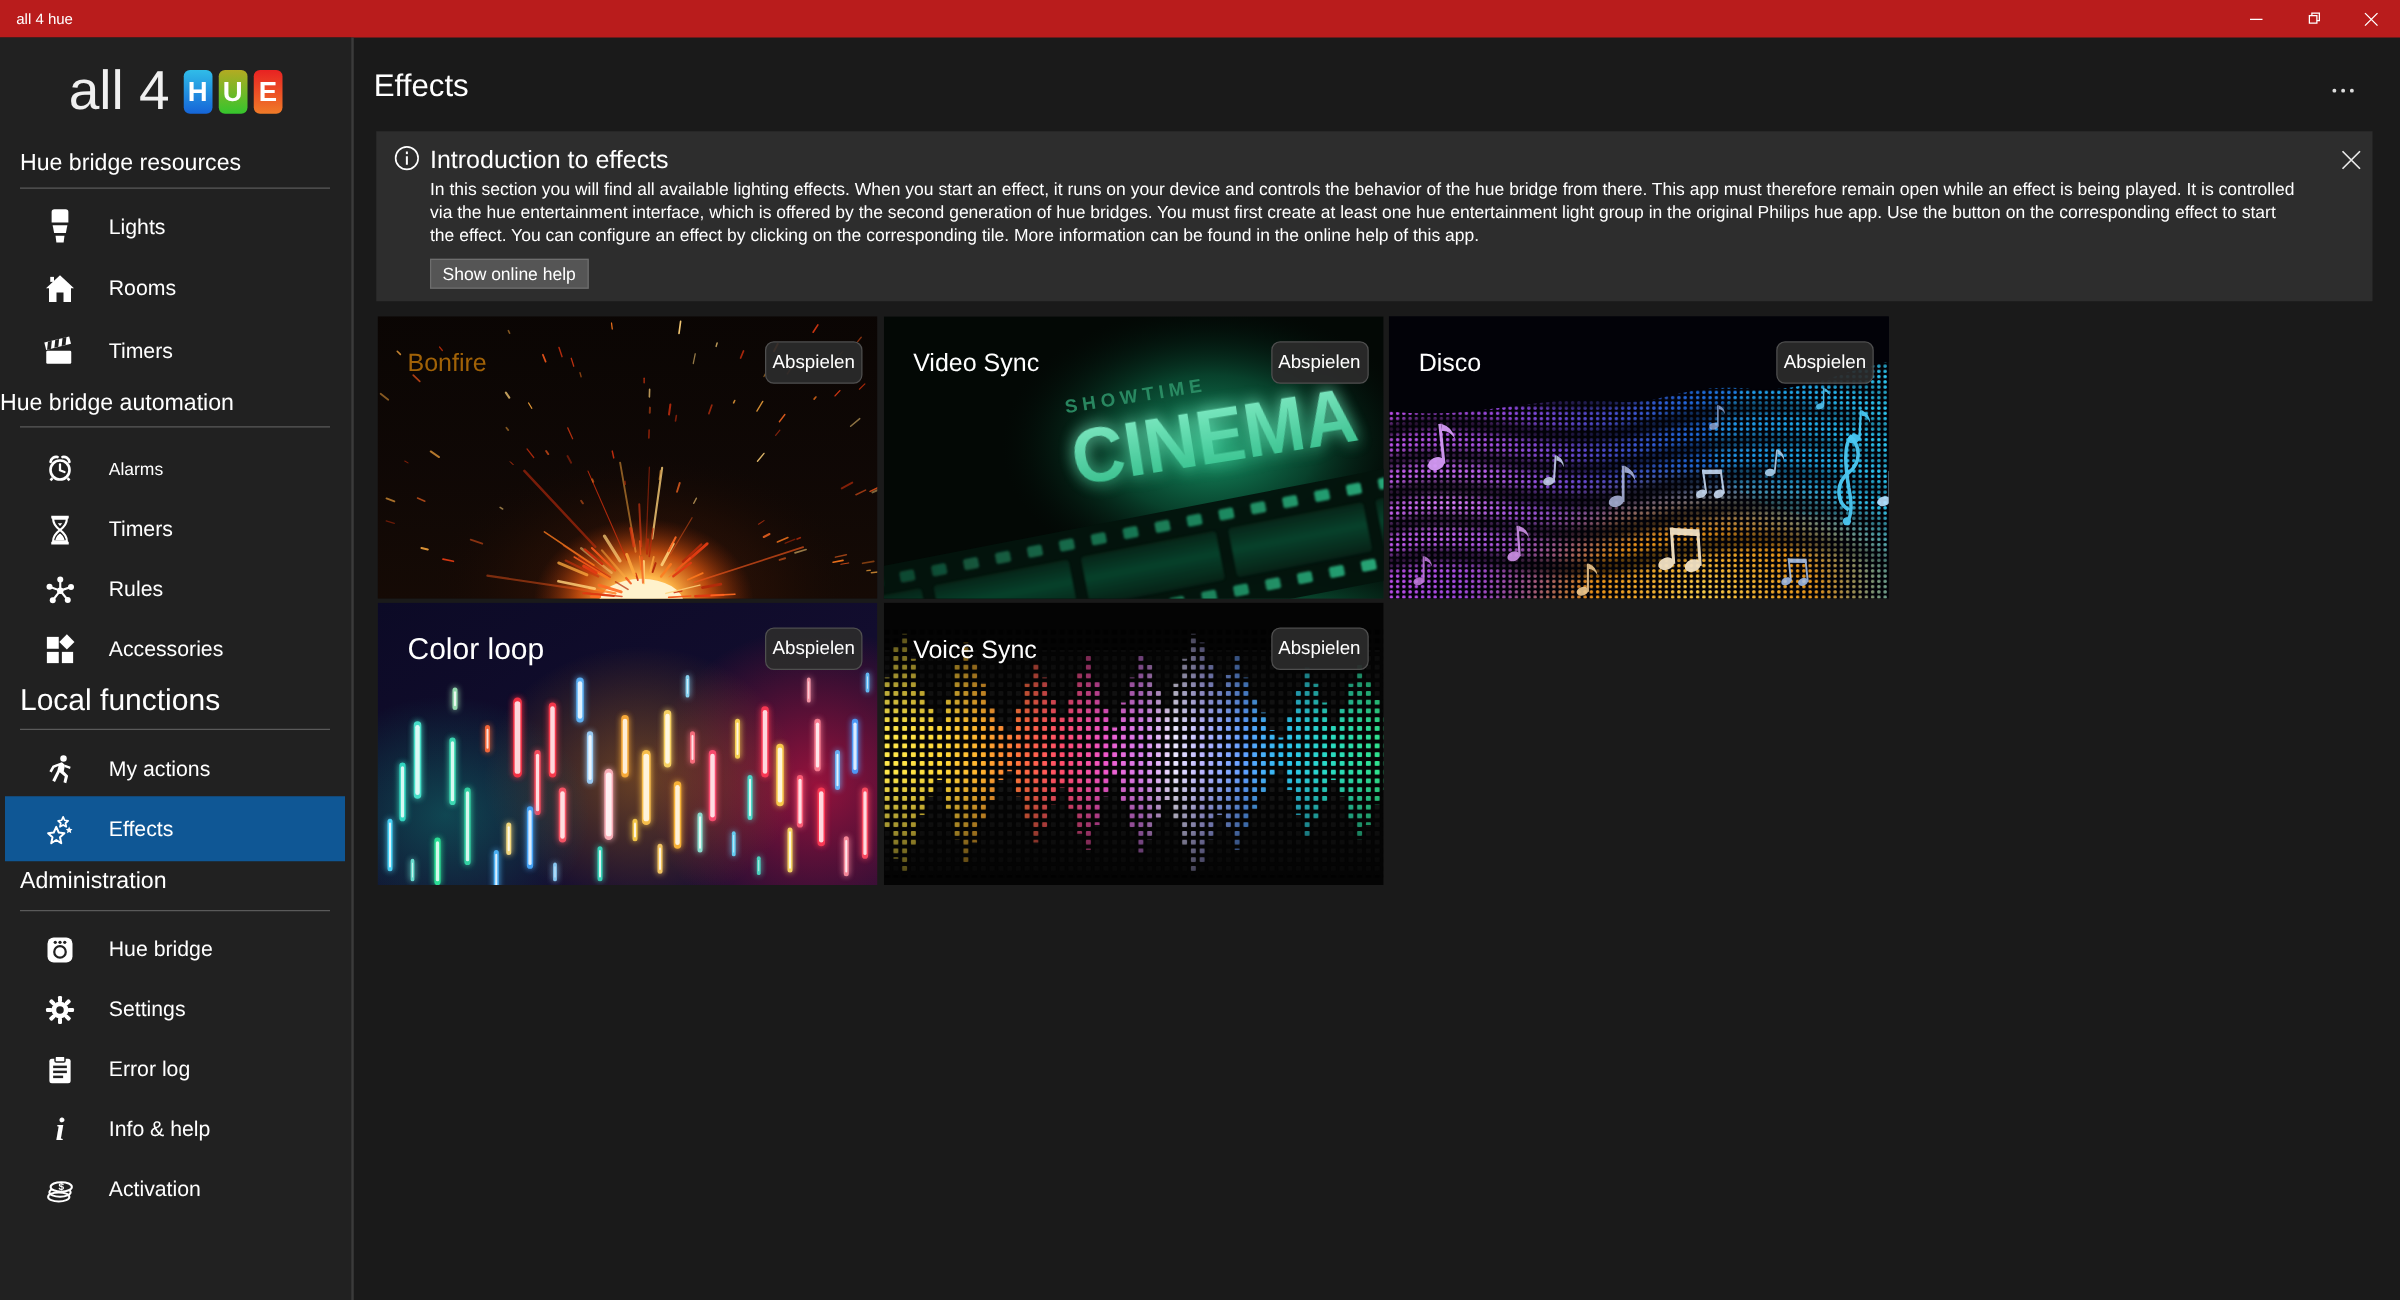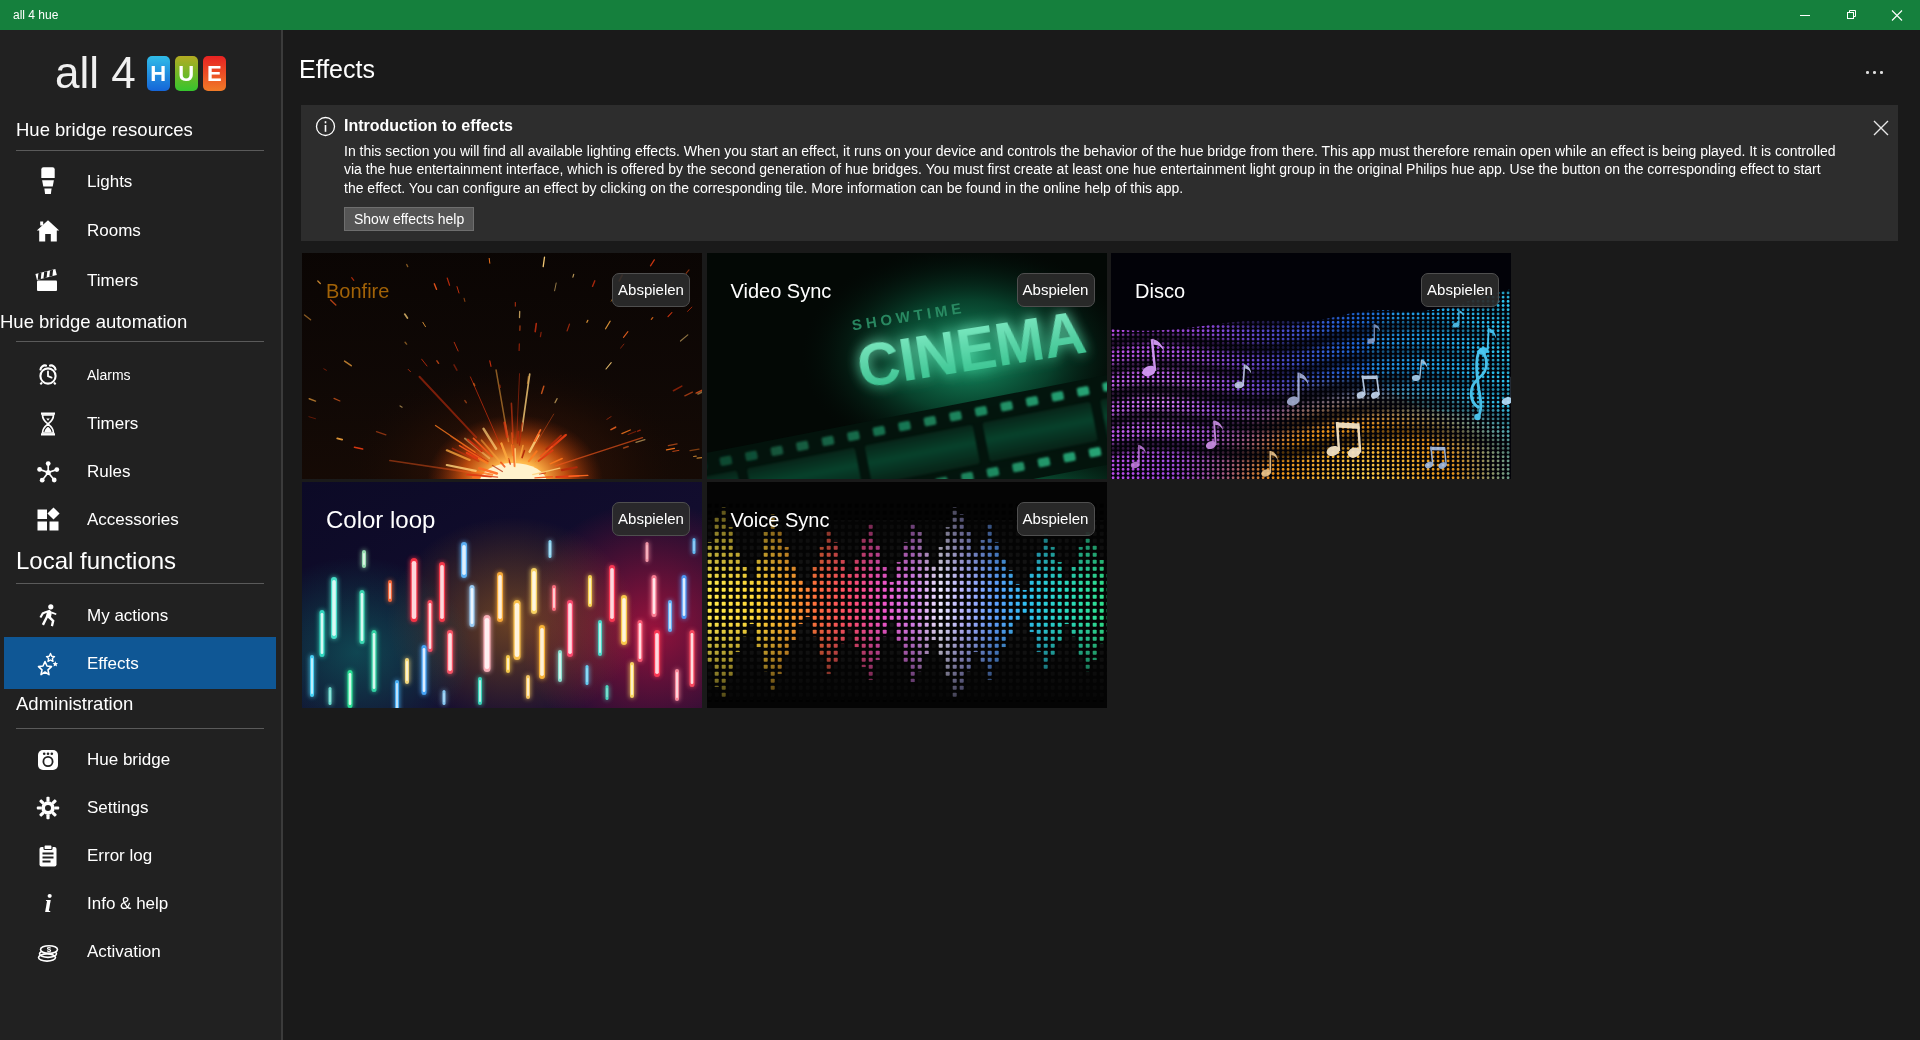--- a/index.html
+++ b/index.html
@@ -1,16 +1,16 @@
 <!DOCTYPE html>
 <html><head><meta charset="utf-8"><style>
 *{margin:0;padding:0;box-sizing:border-box}
 html,body{width:1920px;height:1040px;overflow:hidden;background:#1a1a1a;font-family:"Liberation Sans",sans-serif}
 </style></head><body>
-<div style="position:absolute;left:0;top:0;width:1920px;height:30px;background:#15803d">
+<div style="position:absolute;left:0;top:0;width:1920px;height:30px;background:#b91c1c">
 <div style="position:absolute;left:13px;top:0;height:30px;line-height:31px;font-size:12px;color:#fff">all 4 hue</div>
 <svg style="position:absolute;left:1782px;top:0" width="138" height="30" viewBox="0 0 138 30">
 <line x1="18" y1="15.5" x2="28" y2="15.5" stroke="#fff" stroke-width="1"></line>
 <rect x="65.5" y="12.5" width="6" height="6" fill="none" stroke="#fff" stroke-width="1"></rect>
 <path d="M67.5 12.5 L67.5 10.5 L73.5 10.5 L73.5 16.5 L71.5 16.5" fill="none" stroke="#fff" stroke-width="1"></path>
 <path d="M110 10.5 L120 20.5 M120 10.5 L110 20.5" stroke="#fff" stroke-width="1.1"></path>
 </svg>
   </div>
 <div style="position:absolute;left:0;top:30px;width:281px;height:1010px;background:#212121"></div>
 <div style="position:absolute;left:281px;top:30px;width:2px;height:1010px;background:#3b3b3b"></div>
@@ -147,23 +147,23 @@
     <div style="position:absolute;left:0;top:0;width:2.6px;height:2.6px;border-radius:50%;background:#ddd"></div>
     <div style="position:absolute;left:7px;top:0;width:2.6px;height:2.6px;border-radius:50%;background:#ddd"></div>
     <div style="position:absolute;left:14px;top:0;width:2.6px;height:2.6px;border-radius:50%;background:#ddd"></div>
   </div>
 <div style="position:absolute;left:301px;top:105px;width:1597px;height:136px;background:#2d2d2d">
 <svg style="position:absolute;left:13.5px;top:11px" width="21" height="21" viewBox="0 0 21 21">
 <circle cx="10.5" cy="10.5" r="9" fill="none" stroke="#fff" stroke-width="1.3"></circle>
 <rect x="9.7" y="9" width="1.6" height="6.8" fill="#fff"></rect>
 <rect x="9.7" y="5.2" width="1.6" height="2.1" fill="#fff"></rect>
 </svg>
-<div style="position:absolute;left:43px;top:12px;font-size:16px;font-weight:bold;color:#fff">Introduction to effects</div>
+<div style="position:absolute;left:43px;top:12px;font-size:20px;font-weight:normal;color:#fff">Introduction to effects</div>
 <div style="position:absolute;left:43px;top:36.5px;font-size:14px;color:#fff;line-height:18.5px;white-space:nowrap">In this section you will find all available lighting effects. When you start an effect, it runs on your device and controls the behavior of the hue bridge from there. This app must therefore remain open while an effect is being played. It is controlled<br>via the hue entertainment interface, which is offered by the second generation of hue bridges. You must first create at least one hue entertainment light group in the original Philips hue app. Use the button on the corresponding effect to start<br>the effect. You can configure an effect by clicking on the corresponding tile. More information can be found in the online help of this app.</div>
-<div style="position:absolute;left:43px;top:102px;height:24px;background:#555555;border:1px solid #6e6e6e;color:#fff;font-size:14px;line-height:22px;padding:0 9px">Show effects help</div>
+<div style="position:absolute;left:43px;top:102px;height:24px;background:#555555;border:1px solid #6e6e6e;color:#fff;font-size:14px;line-height:22px;padding:0 9px">Show online help</div>
 <svg style="position:absolute;left:1566px;top:9px" width="28" height="28" viewBox="0 0 28 28">
 <path d="M7 7 L21 21 M21 7 L7 21" stroke="#e8e8e8" stroke-width="1.4"></path>
 </svg>
 </div>
 <div style="position:absolute;left:302px;top:252.5px;width:400px;height:226px;overflow:hidden"><svg width="400" height="226" viewBox="0 0 400 226">
       <defs>
 <radialGradient id="bf_core" cx="0.5" cy="0.5" r="0.5">
  <stop offset="0" stop-color="#ffedc0"></stop>
           <stop offset="0.3" stop-color="#ffb84a"></stop>
  <stop offset="0.6" stop-color="#e85c10" stop-opacity="0.75"></stop>

